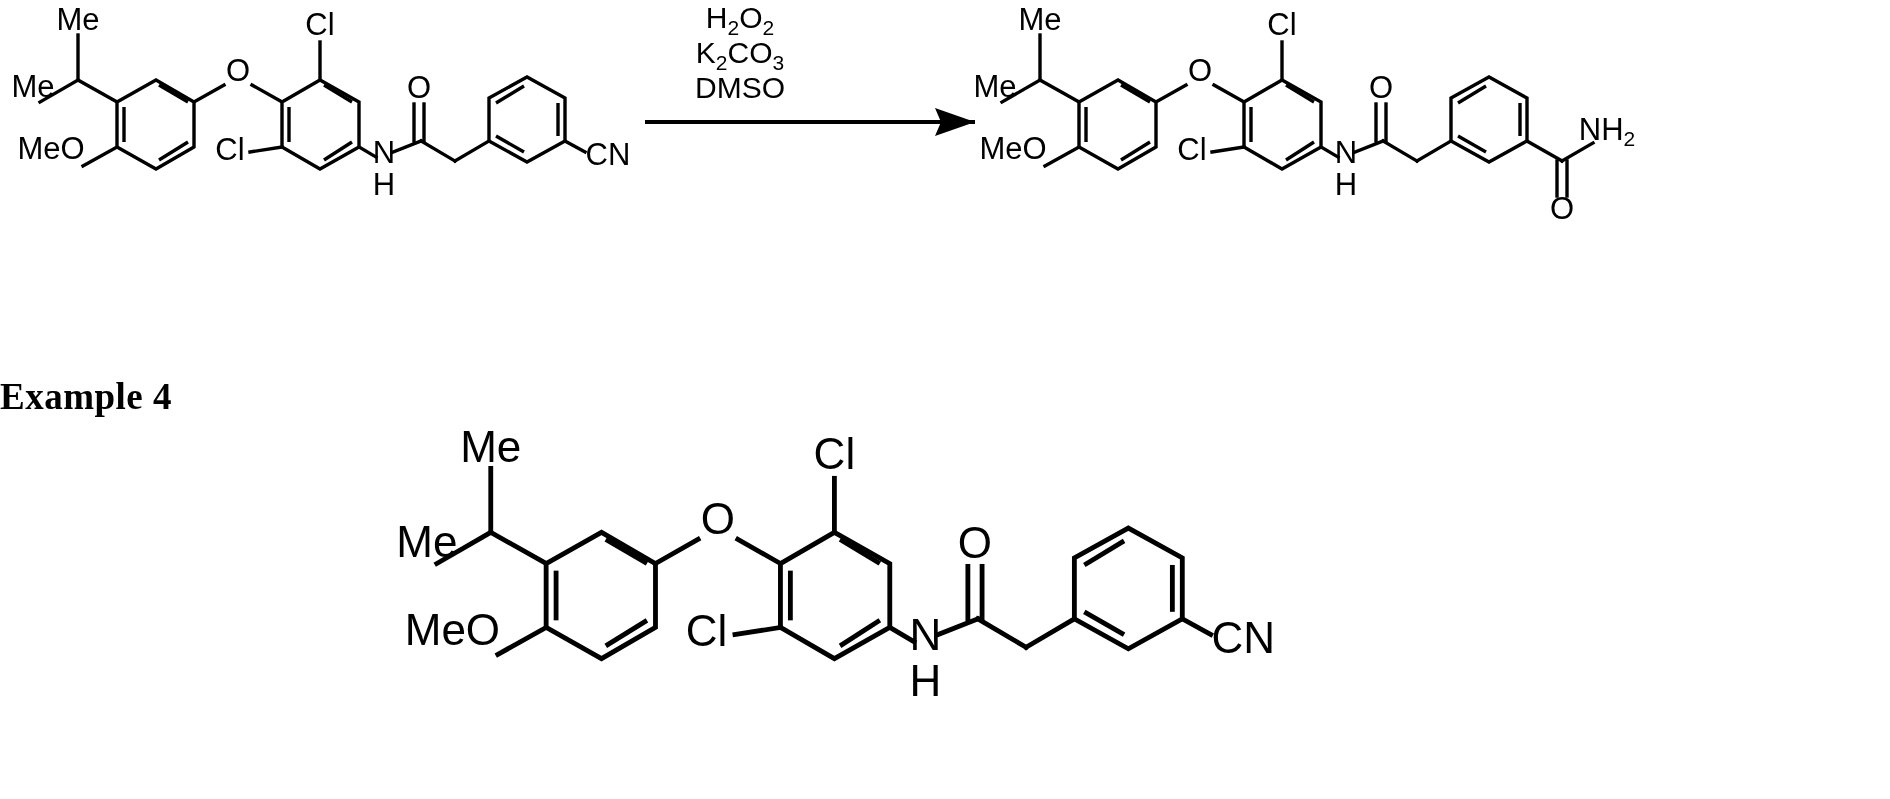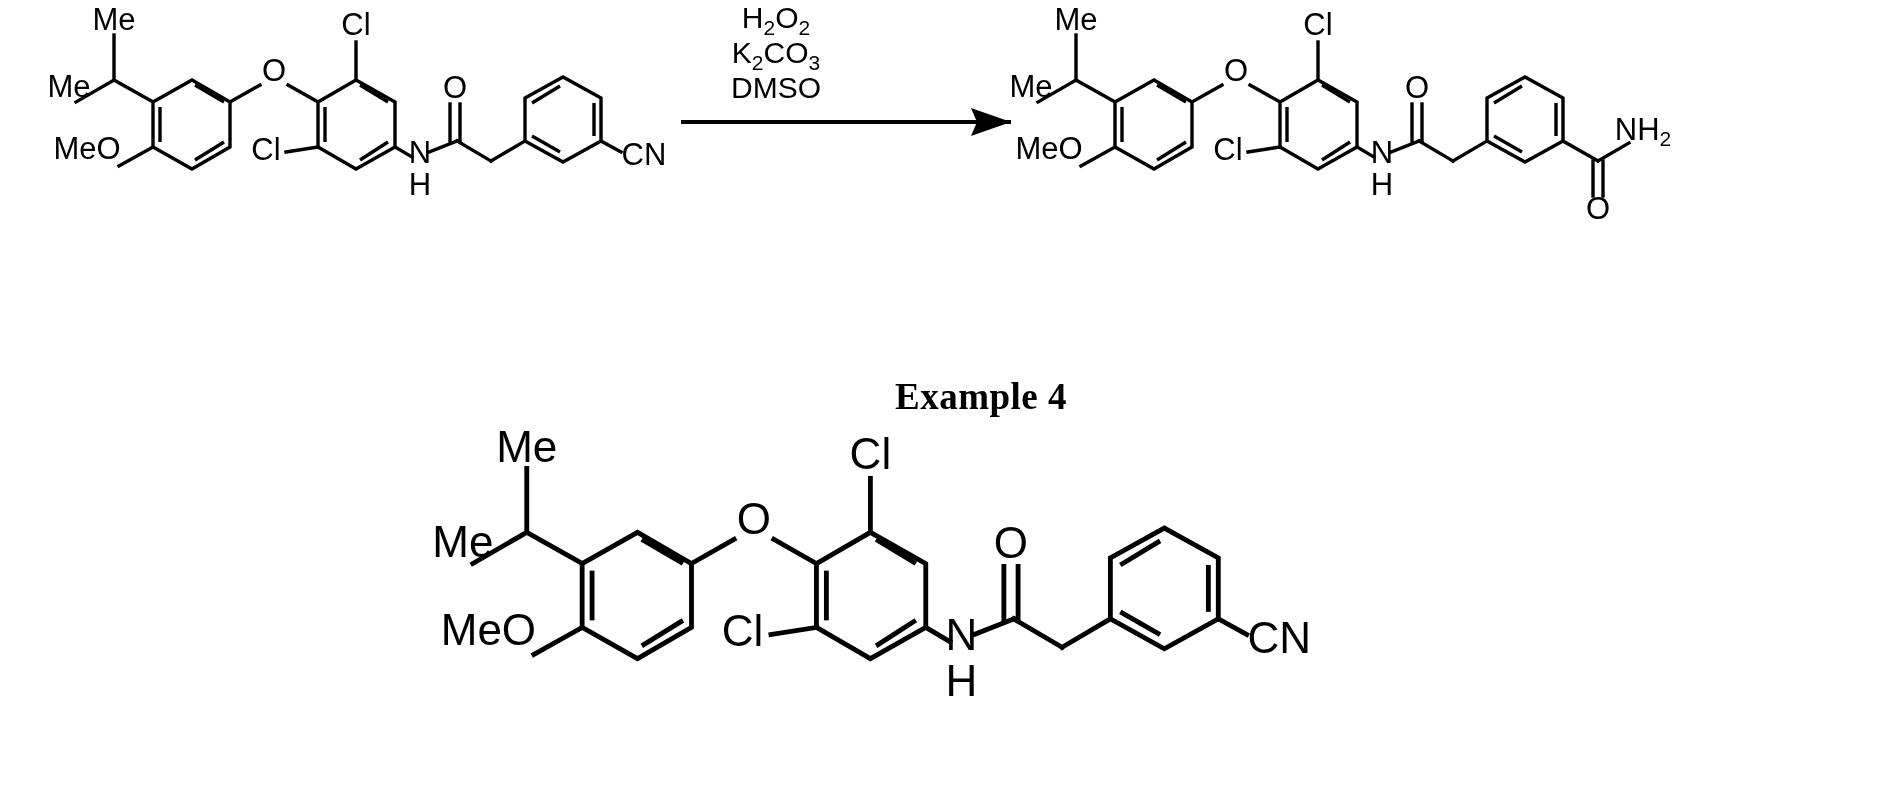--- a/index.html
+++ b/index.html
@@ -12,42 +12,40 @@
     height: 799px;
     position: relative;
     overflow: hidden;
     font-family: "Liberation Sans", sans-serif;
     color: #000000;
   }
   .page {
     position: absolute;
     inset: 0;
     background: #ffffff;
-    margin-left: 36px;
   }
   .scheme-top {
     position: absolute;
     left: 0;
     top: 0;
     width: 1890px;
     height: 250px;
   }
   .scheme-bottom {
     position: absolute;
     left: 380px;
     top: 440px;
     width: 1060px;
     height: 359px;
   }
   .example-heading {
     position: absolute;
     left: 0;
     top: 374px;
     width: 1890px;
-    text-align: center;
     font-family: "Liberation Serif", serif;
     font-weight: bold;
     font-size: 37px;
     letter-spacing: 0.5px;
     color: #000000;
     line-height: 46px;
     user-select: none;
   }
   svg { display: block; overflow: visible; }
   .bond {

